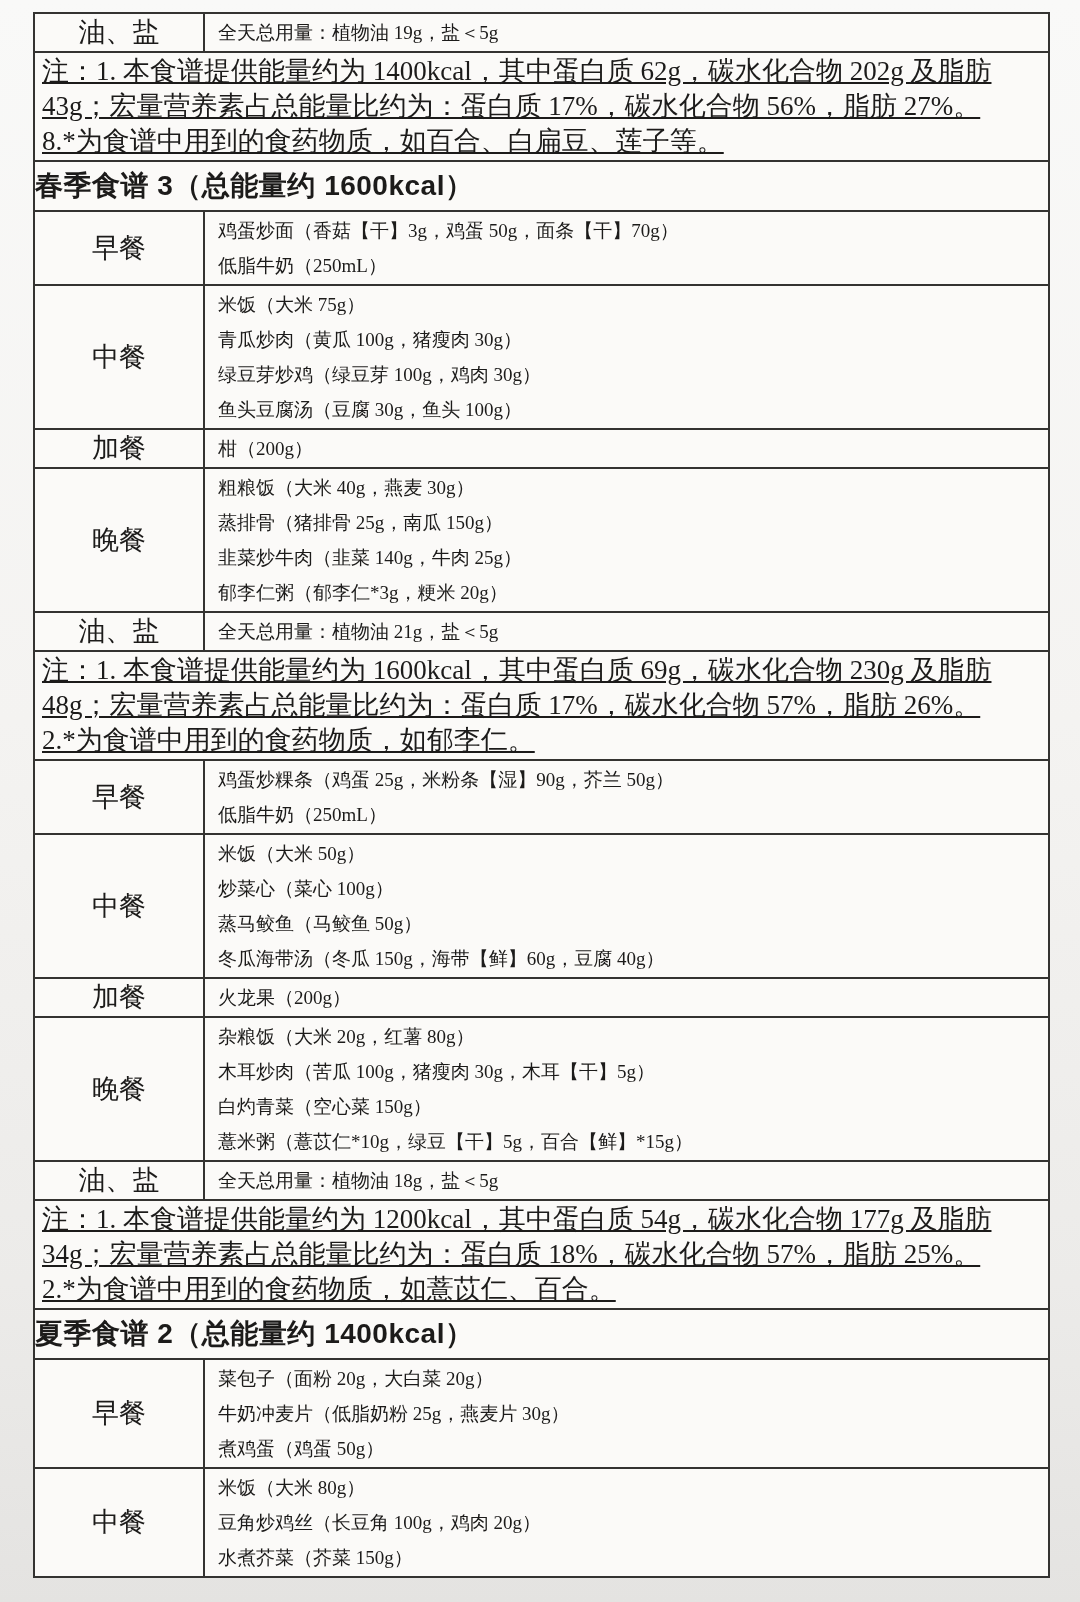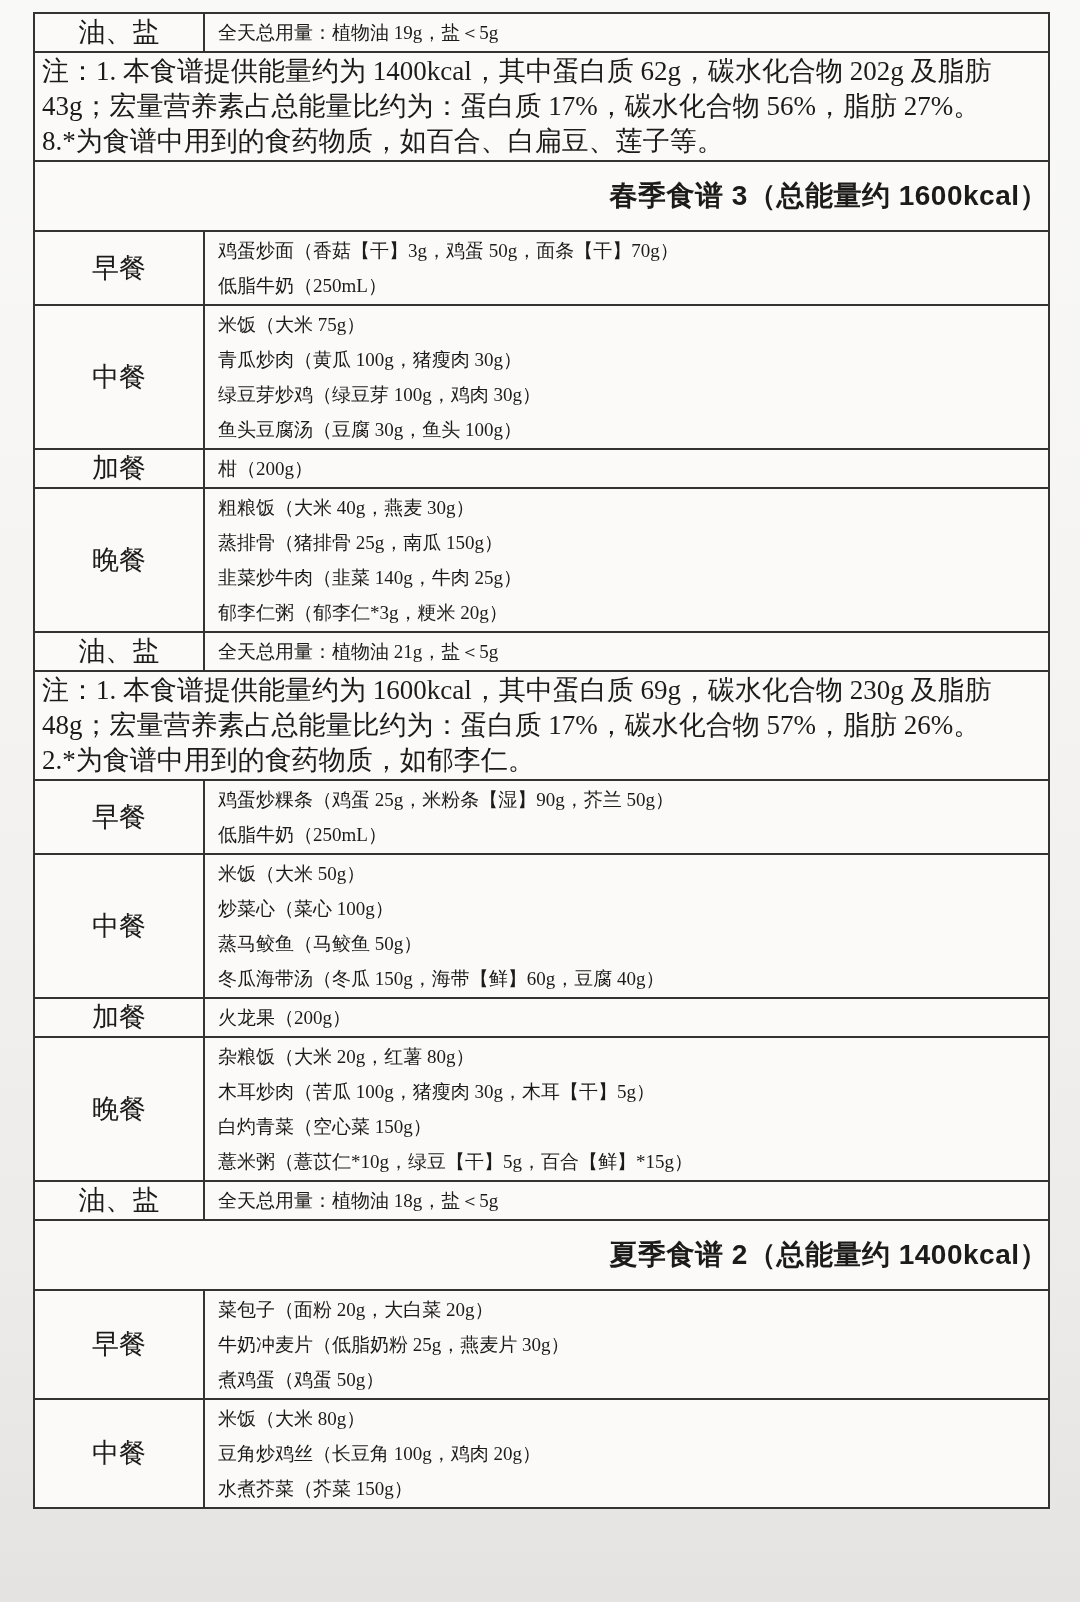--- a/index.html
+++ b/index.html
@@ -26,34 +26,34 @@
     font-size:27px;
     line-height:35px;
     padding:1px 0;
   }
   .items-cell{
     padding:1px 8px 1px 13px;
     font-size:19px;
   }
   .line{line-height:35px;white-space:nowrap;}
   .title-cell{
-    text-align:right;
+    text-align:left;
     font-weight:700;
     font-size:28px;
     line-height:36px;
-    padding:16px 0;
+    padding:6px 0;
     font-family:"Liberation Sans","DejaVu Sans",sans-serif;
     letter-spacing:.5px;
     border-radius:7px;
   }
   .note-cell{
     padding:1px 8px 1px 7px;
     font-size:27px;
   }
-  .note-line{line-height:35px;white-space:nowrap;}
+  .note-line{line-height:35px;white-space:nowrap;text-decoration:underline;}
 </style>
 </head>
 <body>
 
 <div class="page">
   <table class="recipe">
     <colgroup>
         <col class="col-label">
         <col class="col-items">
       </colgroup>
@@ -164,20 +164,27 @@
       </td>
     </tr>
 
     <tr>
       <td class="label-cell">油、盐</td>
       <td class="items-cell">
         <div class="line">全天总用量：植物油 18g，盐＜5g</div>
       </td>
     </tr>
 
+    <tr>
+      <td class="note-cell" colspan="2">
+        <div class="note-line">注：1. 本食谱提供能量约为 1200kcal，其中蛋白质 54g，碳水化合物 177g 及脂肪</div>
+        <div class="note-line">34g；宏量营养素占总能量比约为：蛋白质 18%，碳水化合物 57%，脂肪 25%。</div>
+        <div class="note-line">2.*为食谱中用到的食药物质，如薏苡仁、百合。</div>
+      </td>
+    </tr>
 
     <tr>
       <td class="title-cell" colspan="2">夏季食谱 2（总能量约 1400kcal）</td>
     </tr>
 
     <tr>
       <td class="label-cell">早餐</td>
       <td class="items-cell">
         <div class="line">菜包子（面粉 20g，大白菜 20g）</div>
         <div class="line">牛奶冲麦片（低脂奶粉 25g，燕麦片 30g）</div>

